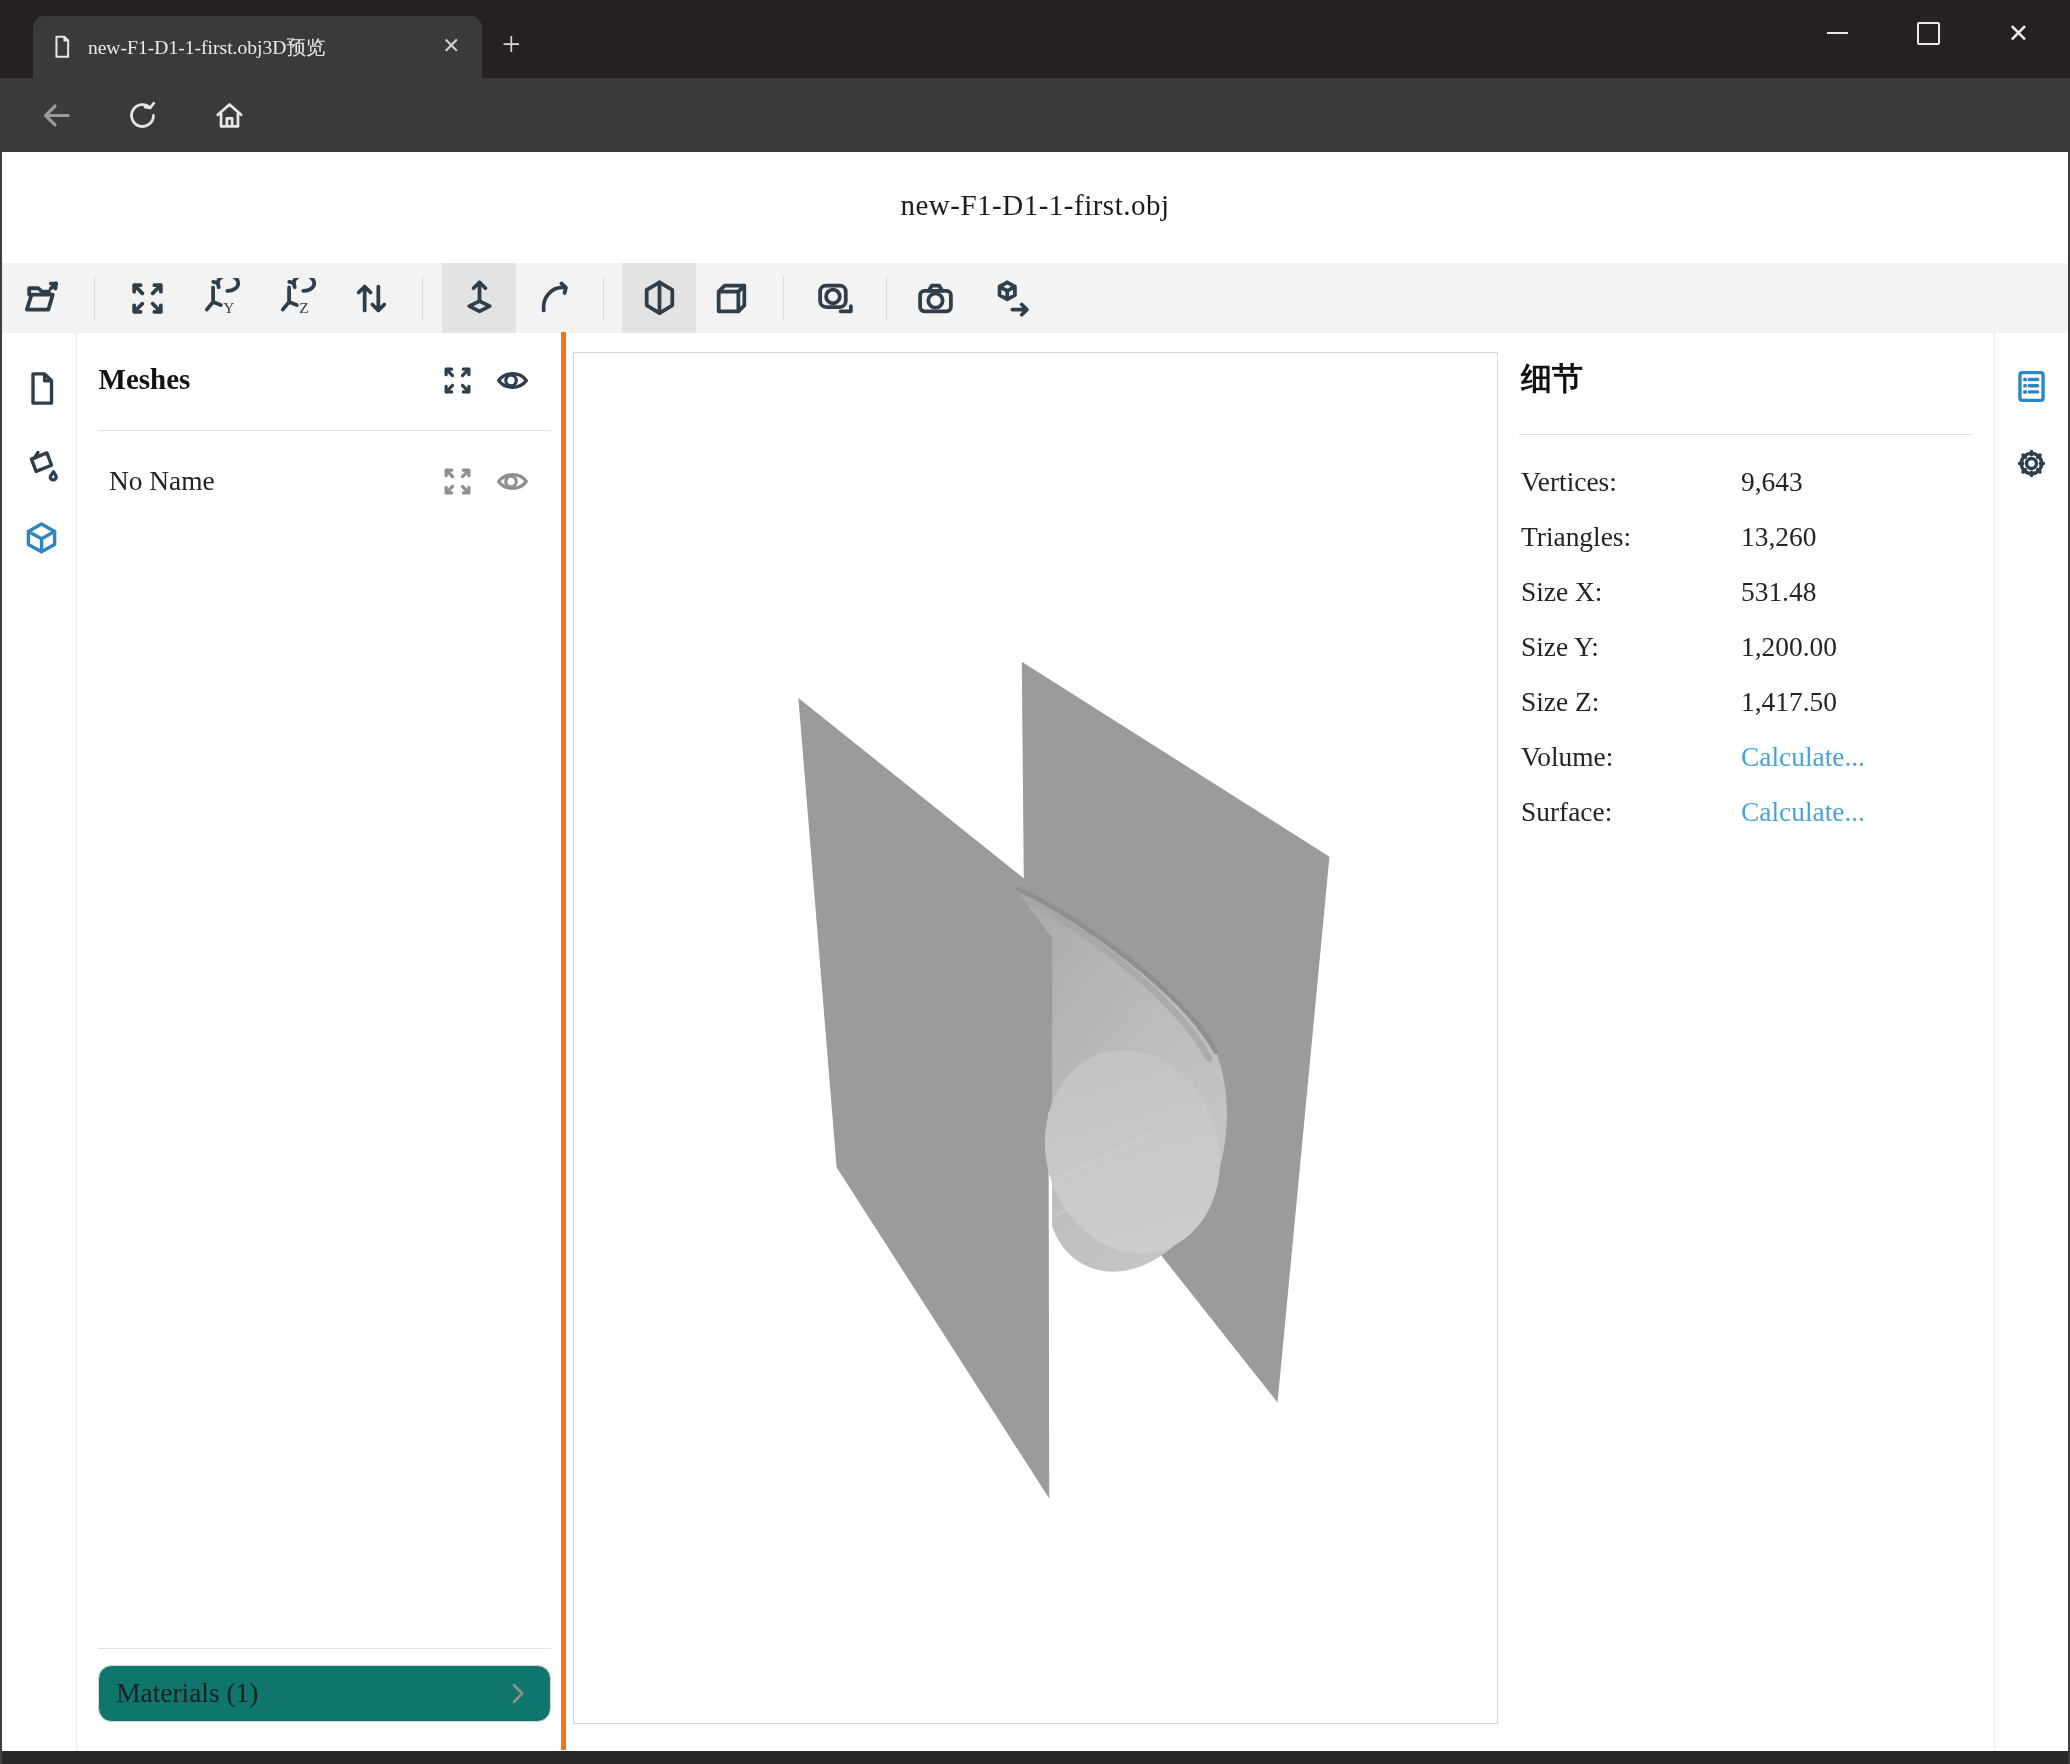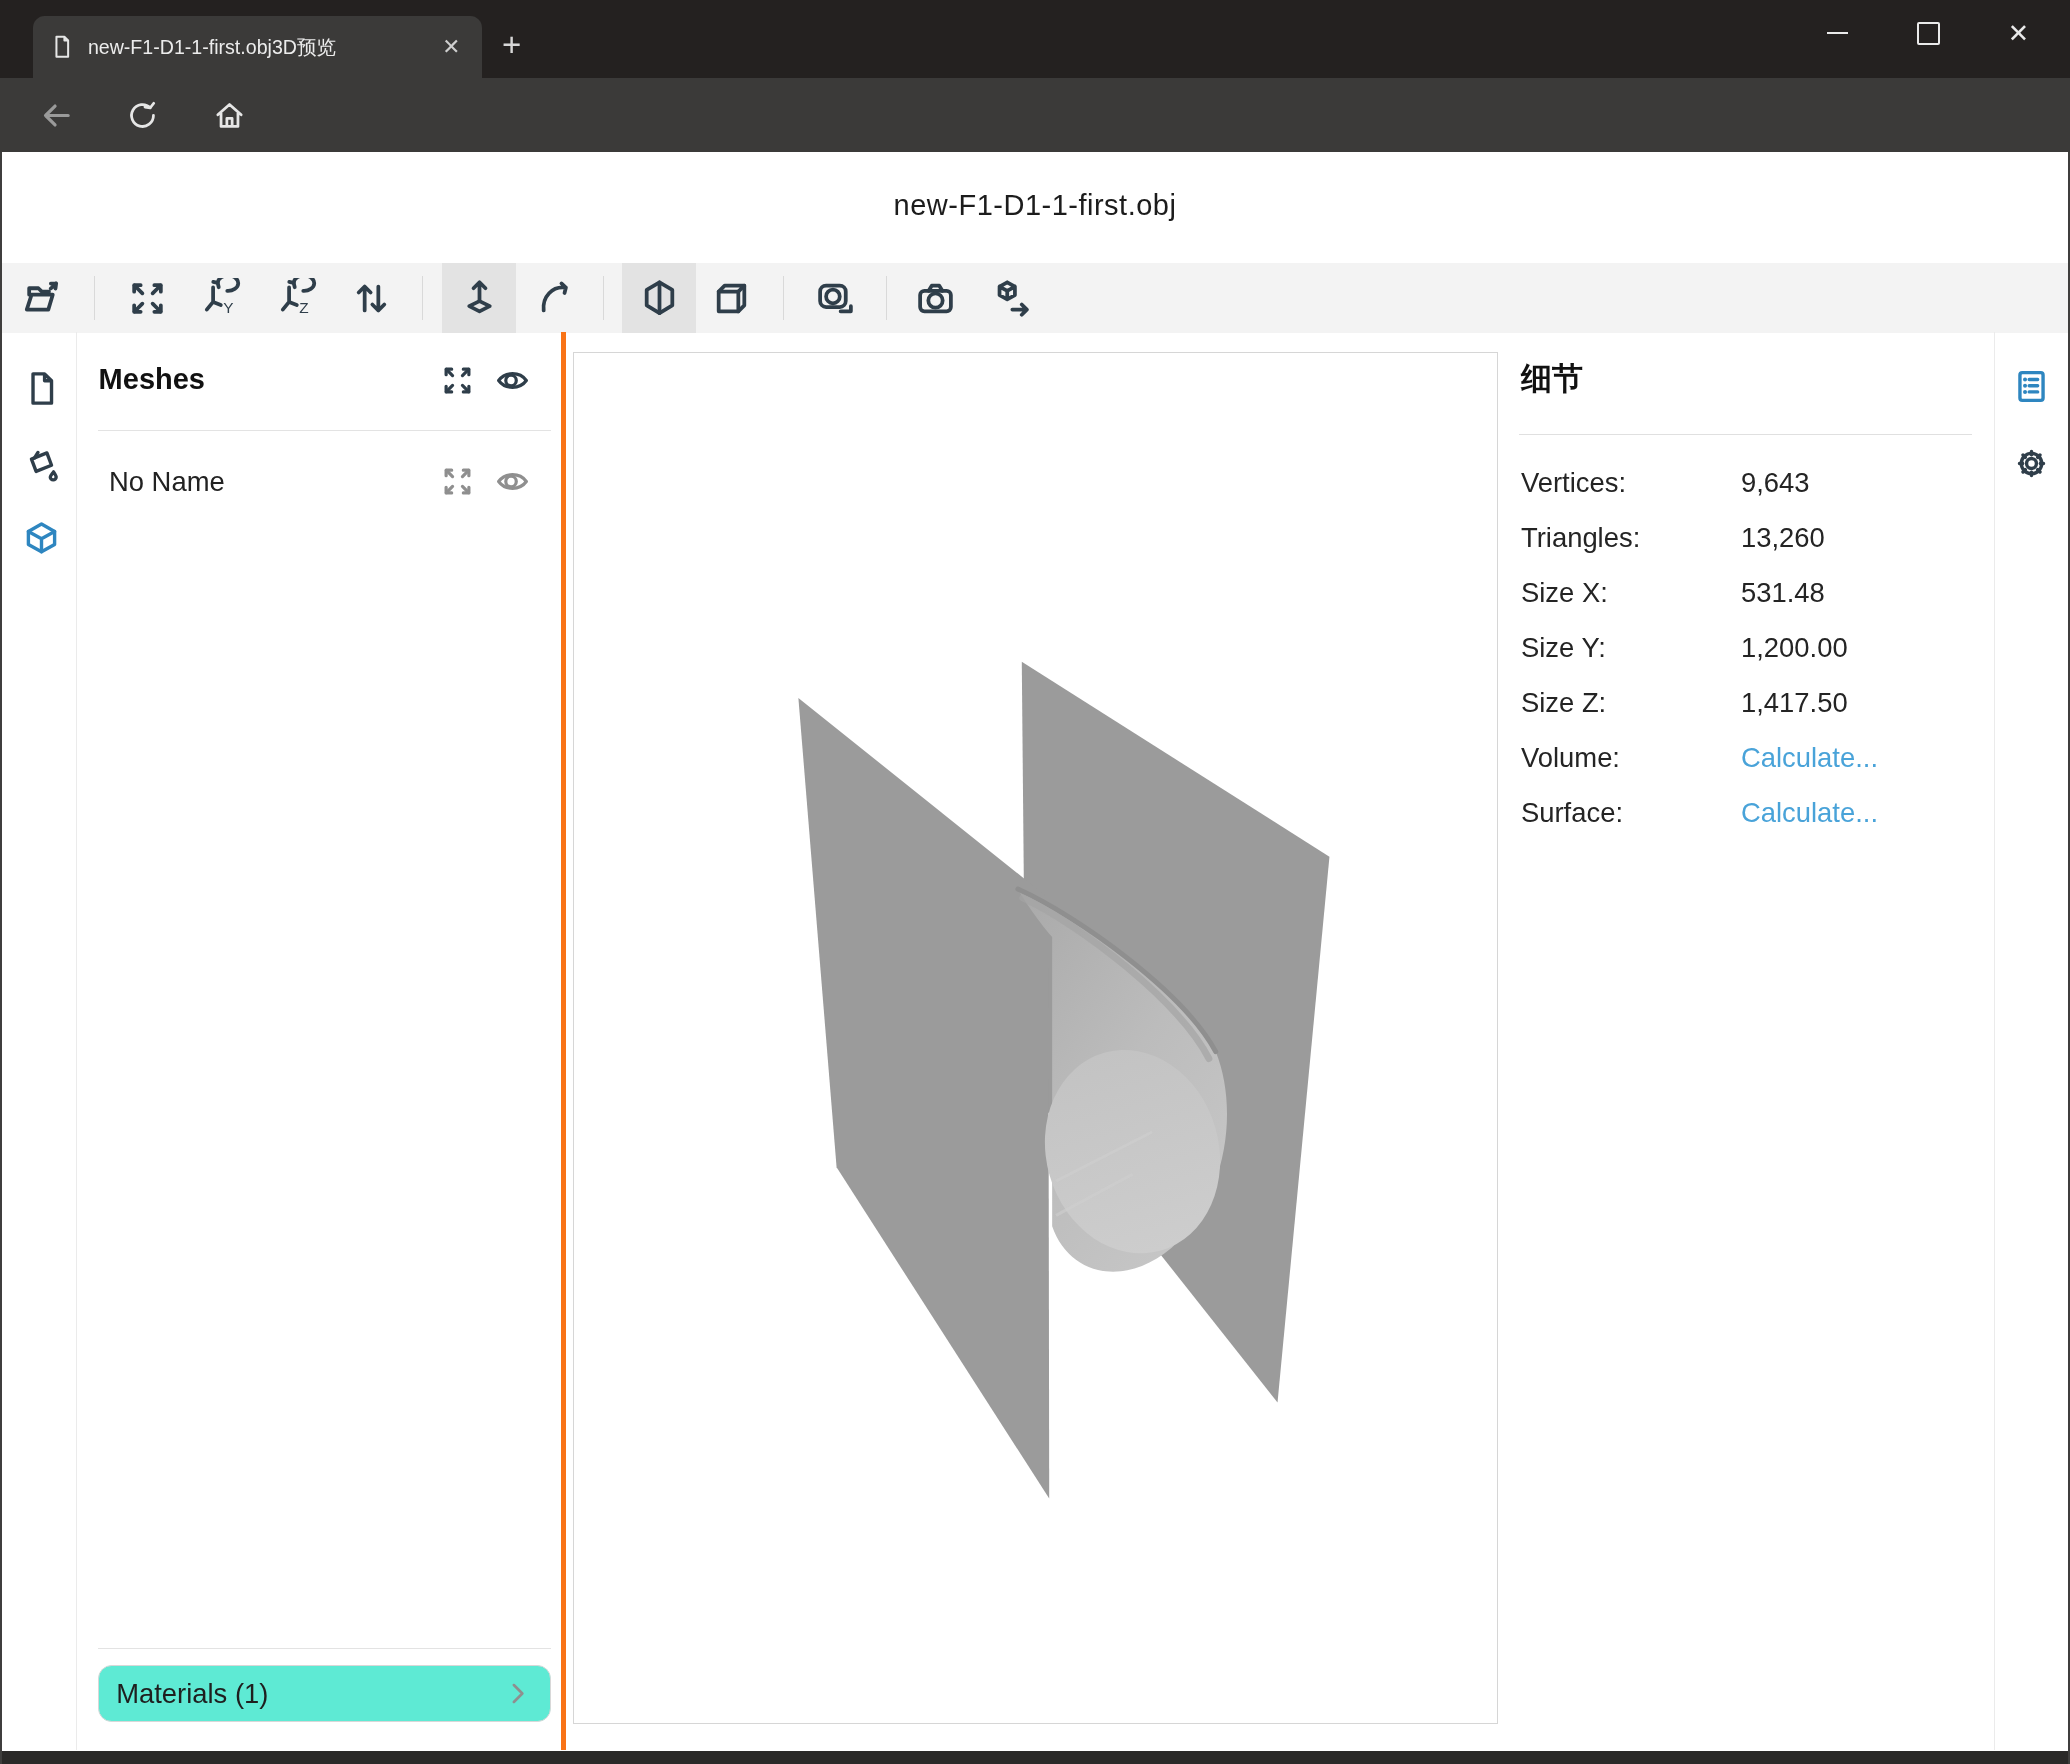--- a/index.html
+++ b/index.html
@@ -1,17 +1,17 @@
 <!DOCTYPE html>
 <html><head>
 <meta charset="utf-8">
 <style>
   html,body{margin:0;padding:0;background:#242120;}
   #app{position:relative;width:2070px;height:1764px;background:#ffffff;overflow:hidden;
-       font-family:Liberation Sans, sans-serif;}
+       font-family:Liberation Serif, serif;}
   svg{display:block}
   .ic{stroke:#2f3e4a;fill:none;stroke-width:2.2;stroke-linecap:round;stroke-linejoin:round}
   .ic.gray{stroke:#8f8f8f}
   .ic.blue{stroke:#2e86c0}
   .ic.white{stroke:#e6e6e6;stroke-width:1.9}
   .ic.dim{stroke:#9a9a9a}
 
   
   #tabstrip{position:absolute;left:0;top:0;width:2070px;height:78px;background:#242120;}
   #tab{position:absolute;left:33px;top:15.7px;width:449px;height:63px;background:#3b3a39;
@@ -58,21 +58,21 @@
   .railic{position:absolute;left:20.6px;width:37px;height:37px}
 
   #mesh-panel{position:absolute;left:77px;top:0;width:489px;height:100%;border-right:5px solid #f97316;box-sizing:border-box}
   #mesh-header{position:absolute;left:21.6px;top:31px;font-size:29px;font-weight:700;color:#111}
   .panelic{position:absolute;width:35px;height:35px}
   #mesh-divider{position:absolute;left:20.6px;top:98px;width:453px;height:1px;background:#e3e3e3}
   #noname-row{position:absolute;left:0;top:120px;width:489px;height:61px}
   #noname-label{position:absolute;left:32px;top:13.7px;font-size:27.4px;color:#222}
   #mat-divider{position:absolute;left:20.6px;top:1316px;width:453px;height:1px;background:#e3e3e3}
   #materials-btn{position:absolute;left:20.6px;top:1333px;width:453px;height:57px;border:1.5px solid #d8d8d8;border-radius:13.7px;
-                 box-sizing:border-box;display:flex;align-items:center;padding:0 17.6px;background:#5eead4}
+                 box-sizing:border-box;display:flex;align-items:center;padding:0 17.6px;background:#0f766e}
   #materials-btn .lbl{font-size:27.4px;color:#1f1f1f;flex:1}
   #materials-btn svg{width:29px;height:29px}
 
   #viewport{position:absolute;left:573px;top:19.6px;width:923px;height:1370px;border:1px solid #d6d6d6;box-sizing:content-box;background:#fff}
 
   #details-panel{position:absolute;left:1519px;top:0;width:453px;height:100%}
   #details-header{position:absolute;left:2px;top:25.5px;font-size:31px;font-weight:700;color:#111}
   #details-divider{position:absolute;left:0;top:102px;width:453px;height:1px;background:#e0e0e0}
   #details-rows{position:absolute;left:0;top:123px;width:453px}
   .drow{position:relative;height:55px}

